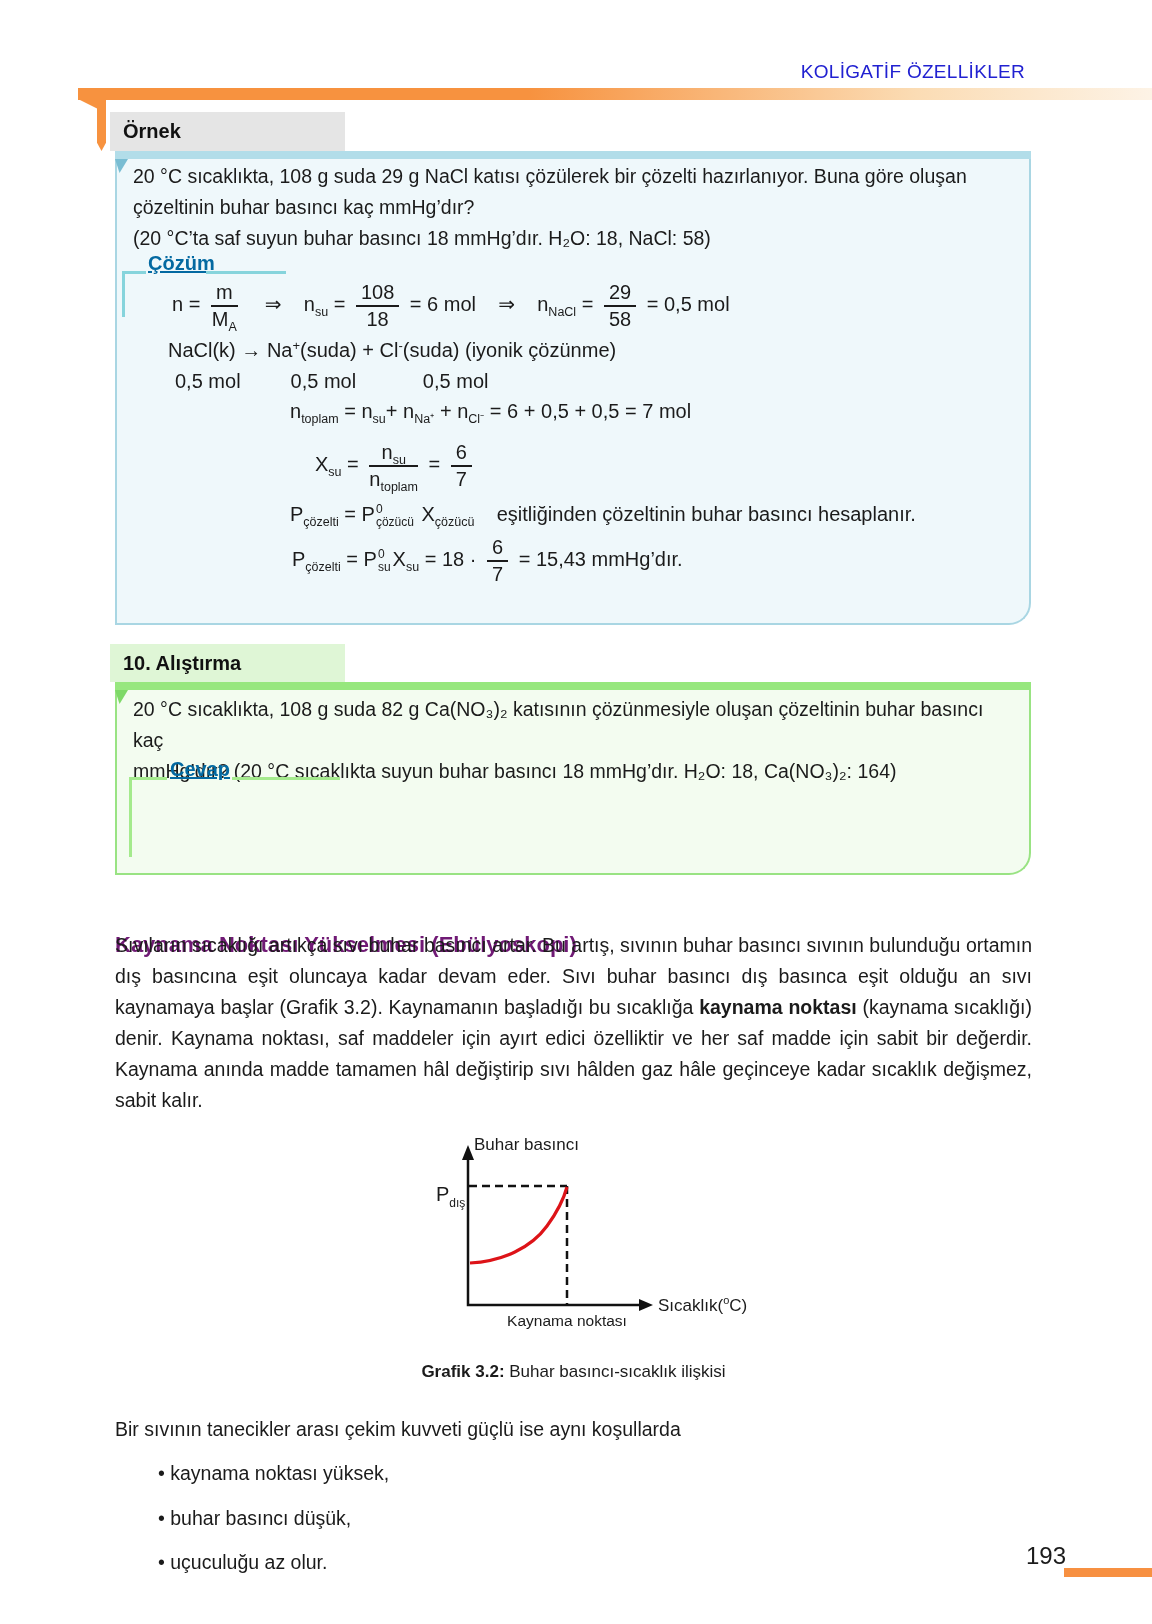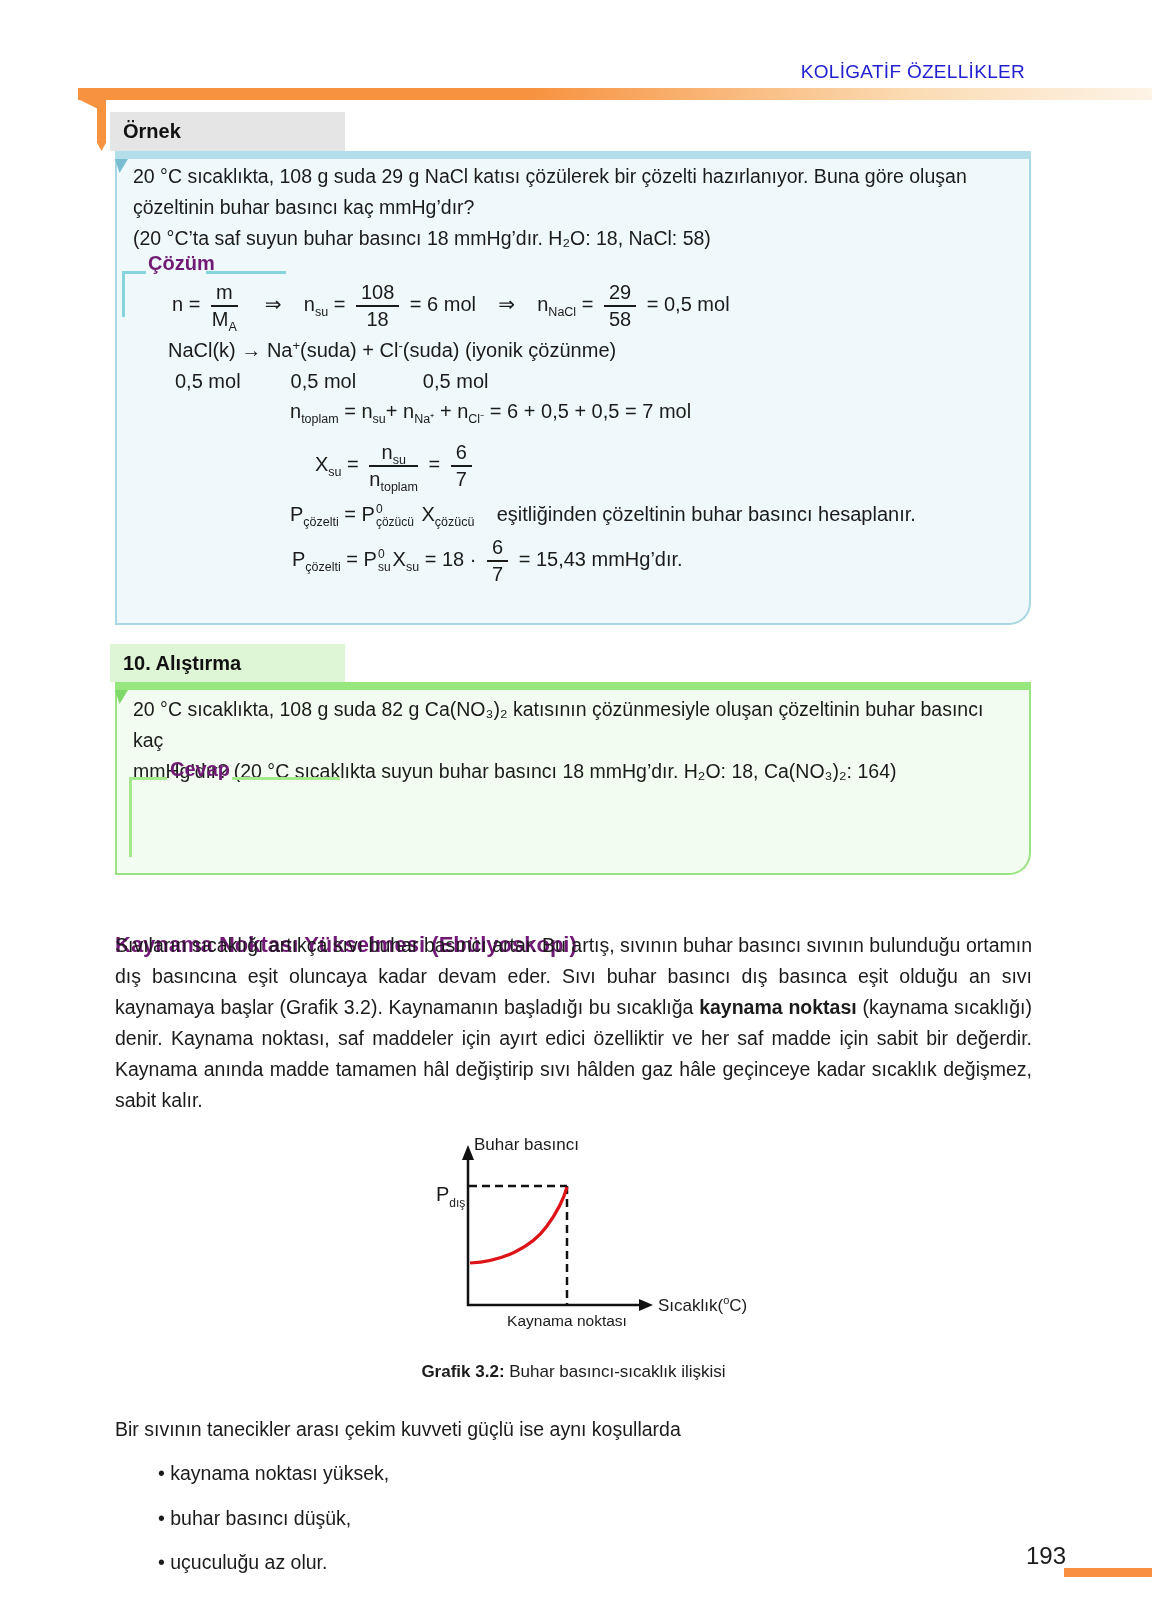--- a/index.html
+++ b/index.html
@@ -22,21 +22,21 @@
   .ex-header { left:110px; top:112px; width:235px; height:39px; background:#e5e5e5; }
   .ex-header span, .x-header span { display:inline-block; padding:8px 0 0 13px; font-size:20px; font-weight:bold; color:#111; }
   .ex-box { left:115px; top:151px; width:916px; height:474px; background:#eff8fb;
     border:2px solid #a9d6e3; border-top:none; border-radius:0 0 22px 0; box-sizing:border-box; }
   .ex-topbar { left:115px; top:151px; width:916px; height:8px; background:#b2dde9; }
   .ex-fold { left:115px; top:159px; width:13px; height:14px; background:#79bdd3;
     clip-path:polygon(0 0,100% 0,35% 100%); }
   .problem { font-size:19.5px; line-height:31px; color:#1b1b1b; }
 
   
-  .sol-label { font-size:20px; font-weight:bold; color:#701a75; }
+  .sol-label { font-size:20px; font-weight:bold; color:#0369a1;text-decoration:underline; }
   .line { position:absolute; }
   .blue-line { background:#86d4dc; }
   .green-line { background:#a4ea8d; }
 
   
   .frow { position:absolute; white-space:pre; font-size:20px; color:#1b1b1b; }
   .frow sub, .problem sub { font-size:12.5px; }
   sub { vertical-align:-5px; line-height:0; }
   sup { font-size:13px; vertical-align:7px; line-height:0; }
   .frac { display:inline-block; vertical-align:middle; text-align:center; margin:0 5px; line-height:1.15; }

